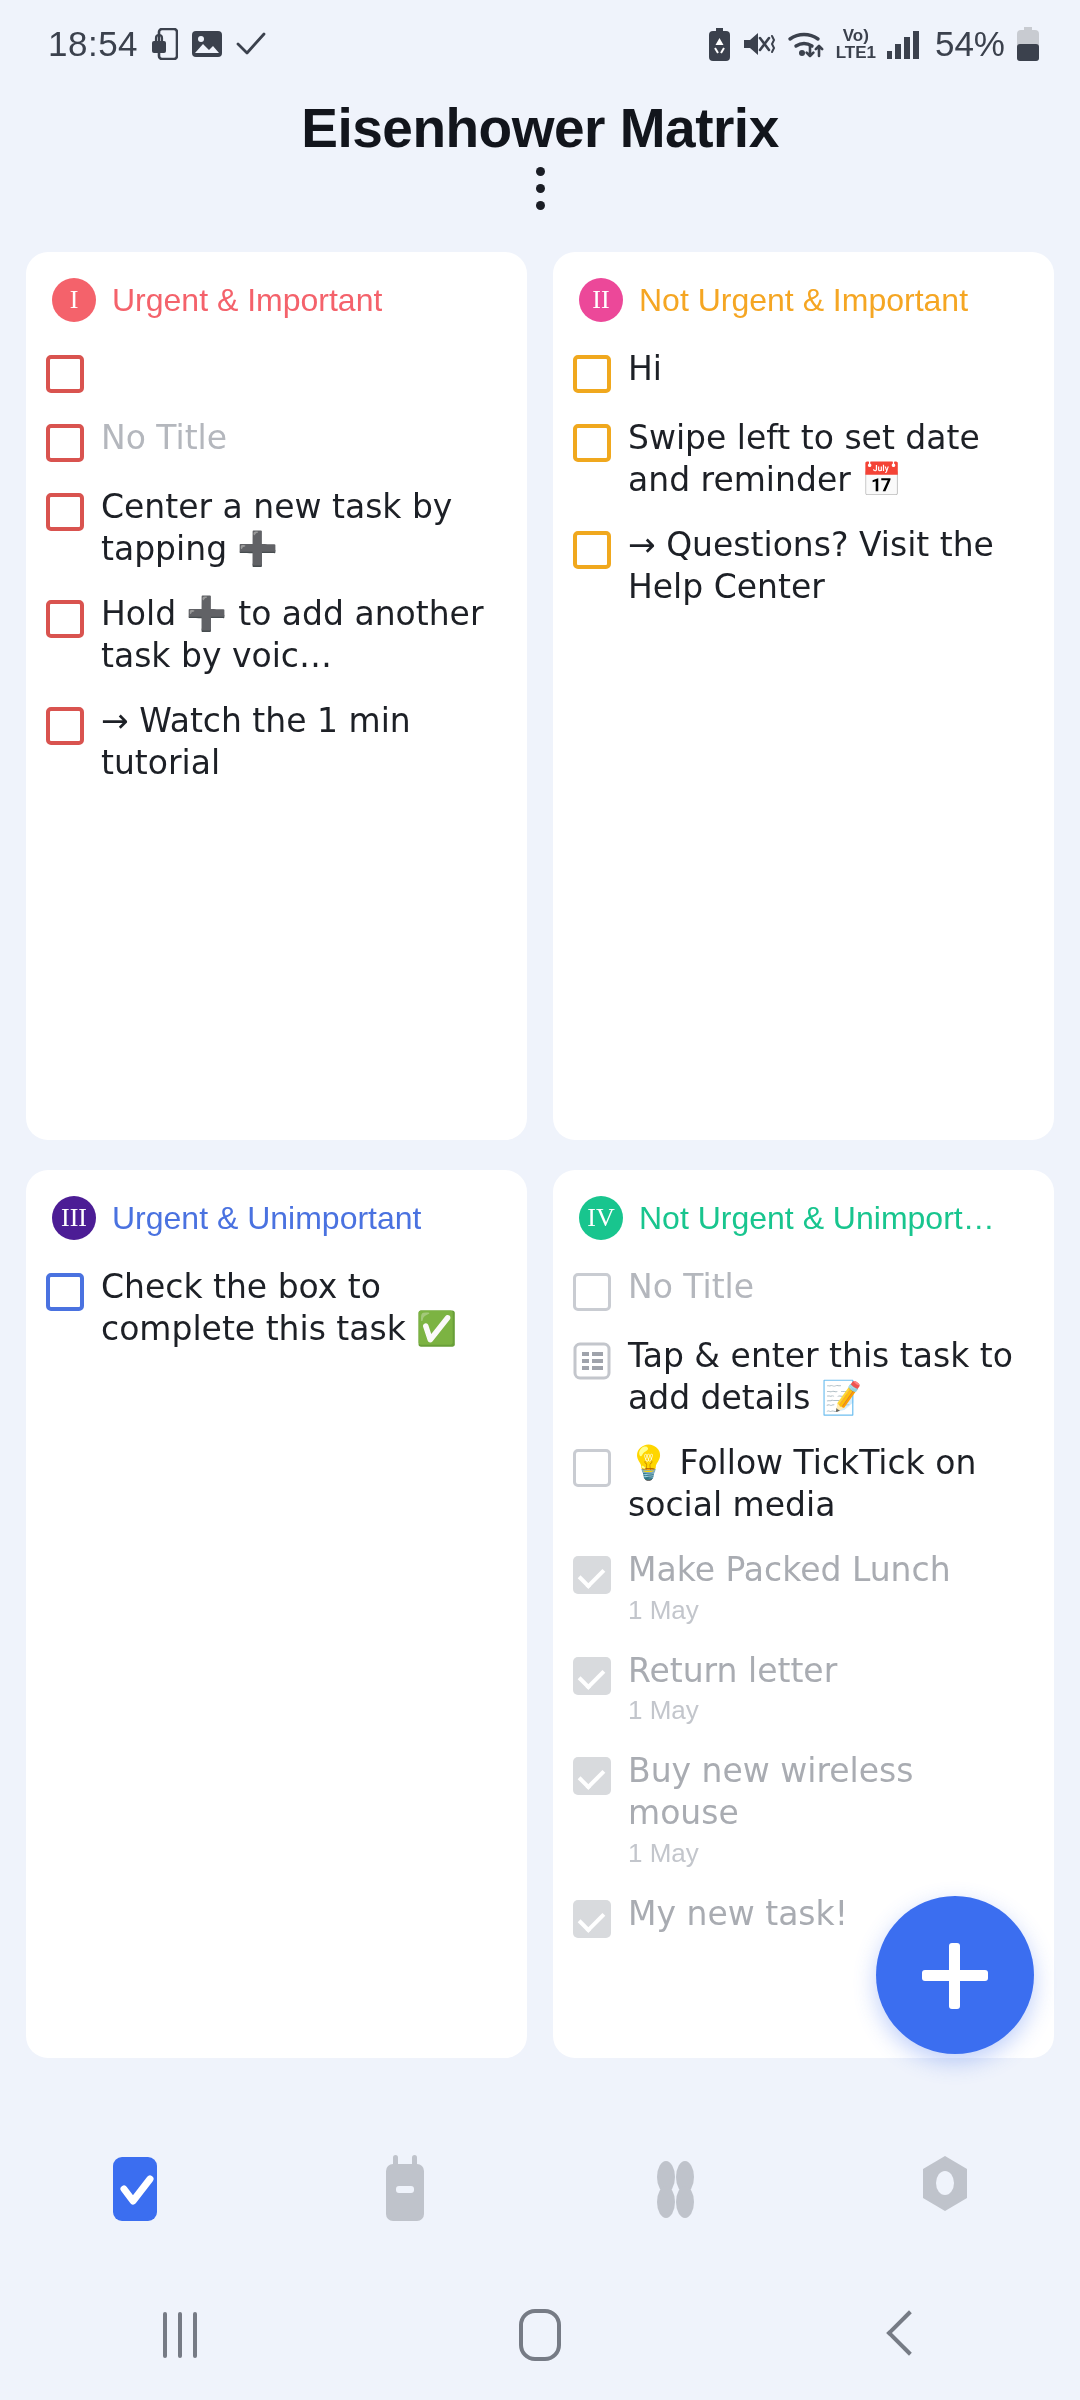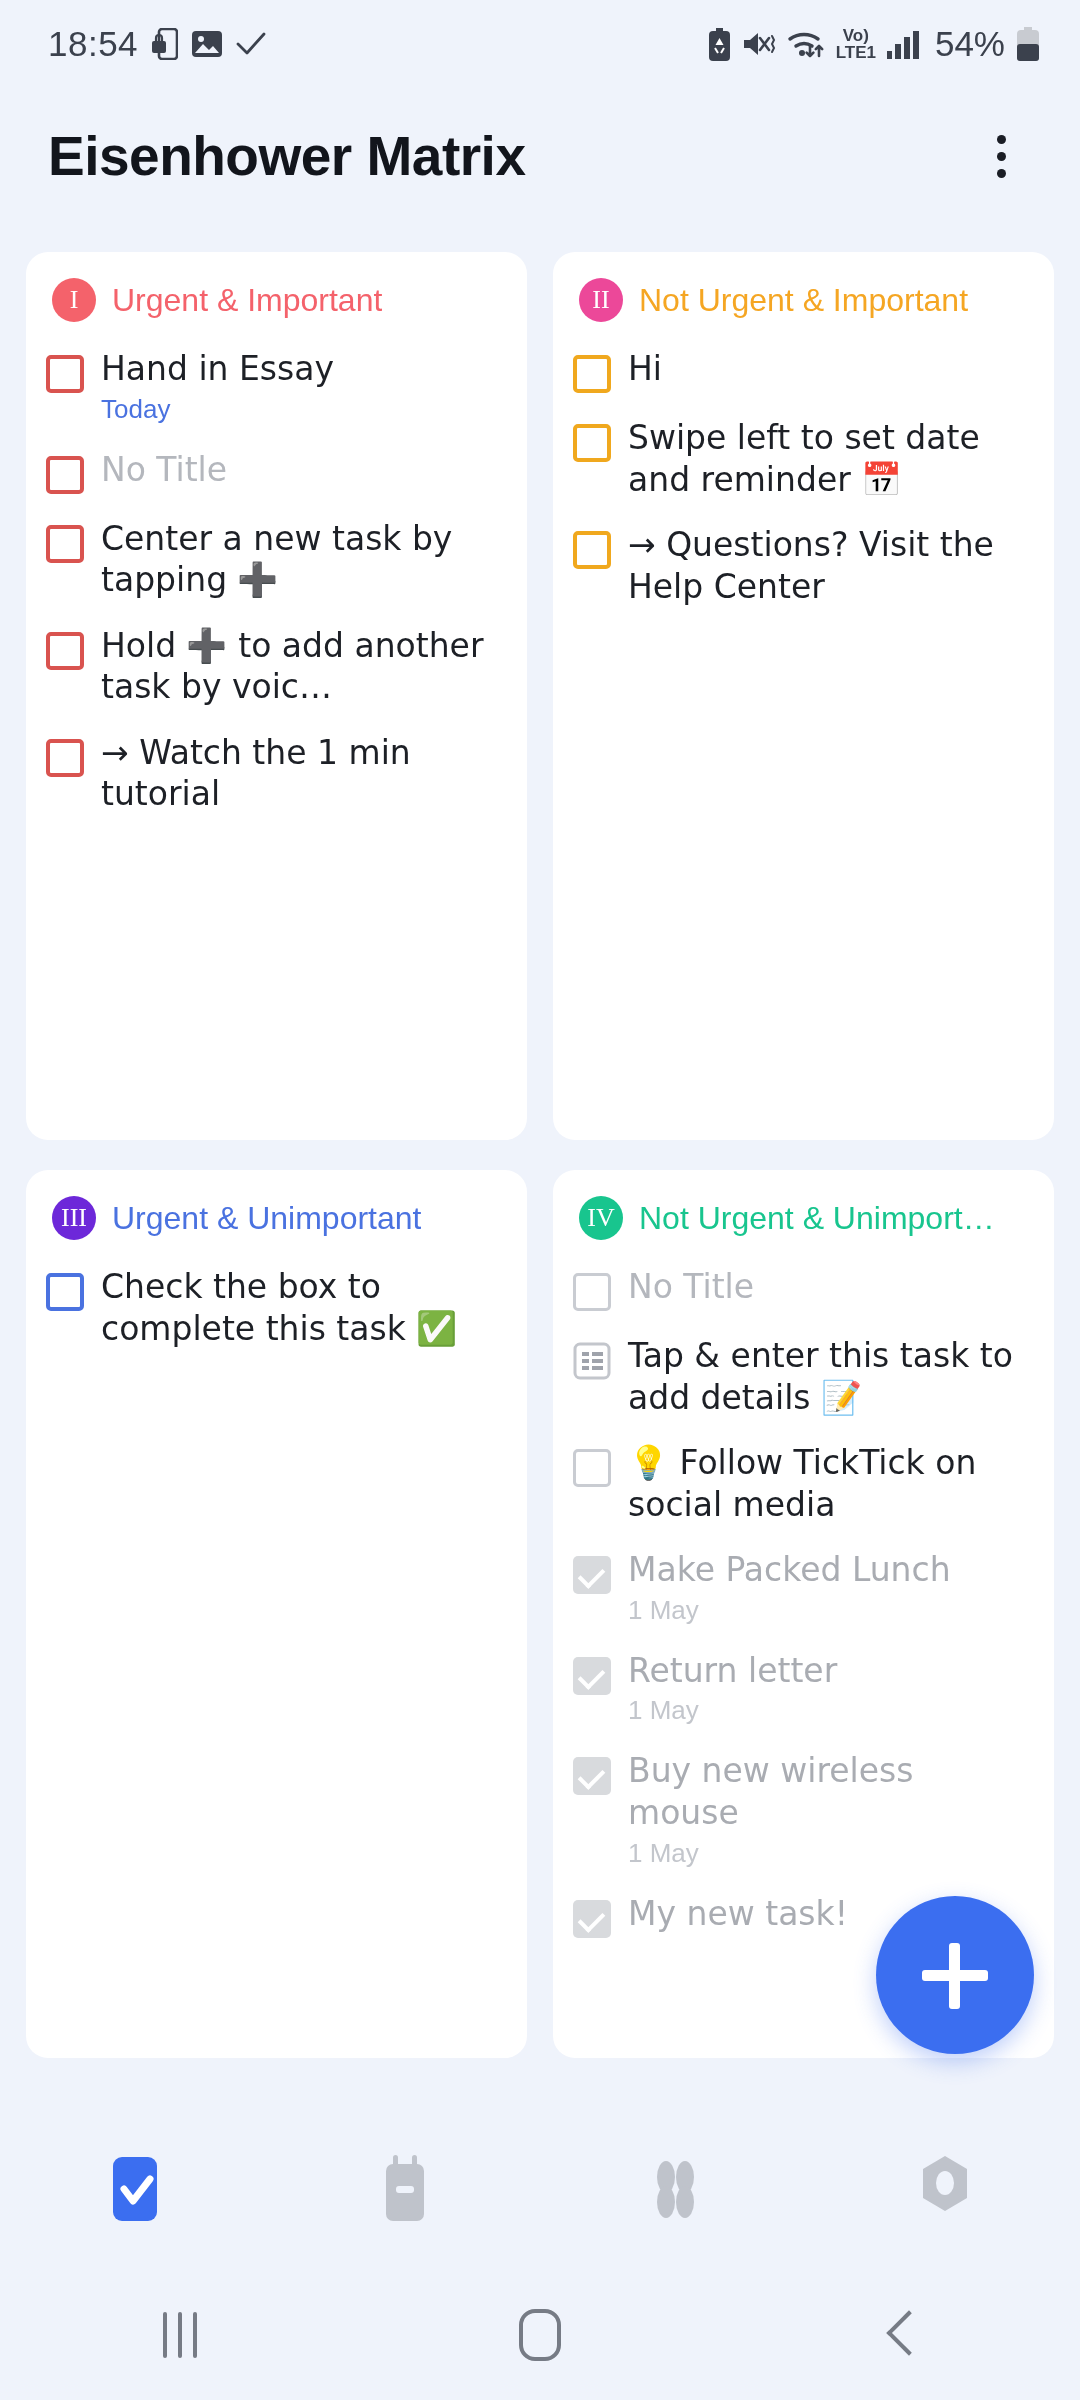--- a/index.html
+++ b/index.html
@@ -20,21 +20,22 @@
   .sb-left { display: flex; align-items: center; gap: 14px; }
   .sb-time { font-size: 35px; color: #3b414d; letter-spacing: .5px; }
   .sb-right { display: flex; align-items: center; gap: 11px; }
   .sb-ico { display: block; }
   .sb-batt-pct { font-size: 35px; color: #3b414d; margin-left: 3px; }
 
   
   .appbar {
     position: absolute; top: 96px; left: 0; width: 1080px; height: 120px;
     display: flex; align-items: center; justify-content: space-between;
-    padding: 0 48px;
+    padding: 0 30px;
+    flex-direction: column;
   }
   .app-title { font-size: 55px; font-weight: bold; color: #12151c; letter-spacing: -0.5px; }
   .overflow-btn { width: 62px; height: 70px; display: flex; flex-direction: column;
      align-items: center; justify-content: center; gap: 8px; cursor: pointer; }
   .overflow-btn i { width: 9px; height: 9px; border-radius: 50%; background: #1a1d25; display:block; }
 
   
   .grid {
     position: absolute; top: 252px; left: 26px;
     width: 1028px; height: 1832px;
@@ -184,24 +185,20 @@
 
   <div class="grid" id="grid">
       <div class="card">
         <div class="card-head">
           <div class="badge" style="background: rgb(244, 98, 107);">I</div>
           <div class="card-title" style="color: rgb(244, 98, 107);">Urgent &amp; Important</div>
         </div>
         <div class="tasks">
           <div class="task">
             <span class="cbox "></span>
-            <div class="task-body">
-              <div class="task-text emoji">Hand in Essay</div>
-              <div class="task-date">Today</div>
-            </div>
           </div>
           <div class="task">
             <span class="cbox "></span>
             <div class="task-body">
               <div class="task-text emoji muted">No Title</div>
             </div>
           </div>
           <div class="task">
             <span class="cbox "></span>
             <div class="task-body">
@@ -243,21 +240,21 @@
           <div class="task">
             <span class="cbox amber"></span>
             <div class="task-body">
               <div class="task-text emoji">→  Questions? Visit the Help Center</div>
             </div>
           </div>
         </div>
       </div>
       <div class="card">
         <div class="card-head">
-          <div class="badge" style="background: #6d28d9;">III</div>
+          <div class="badge" style="background: #4c1d95;">III</div>
           <div class="card-title" style="color: rgb(74, 114, 224);">Urgent &amp; Unimportant</div>
         </div>
         <div class="tasks">
           <div class="task">
             <span class="cbox blue"></span>
             <div class="task-body">
               <div class="task-text emoji">Check the box to complete this task ✅</div>
             </div>
           </div>
         </div>

